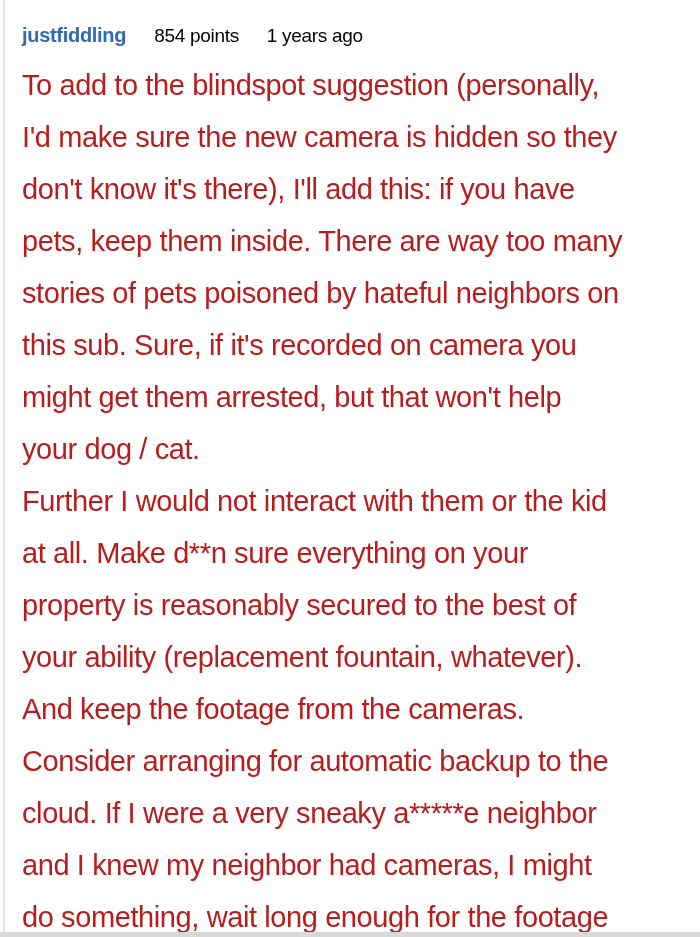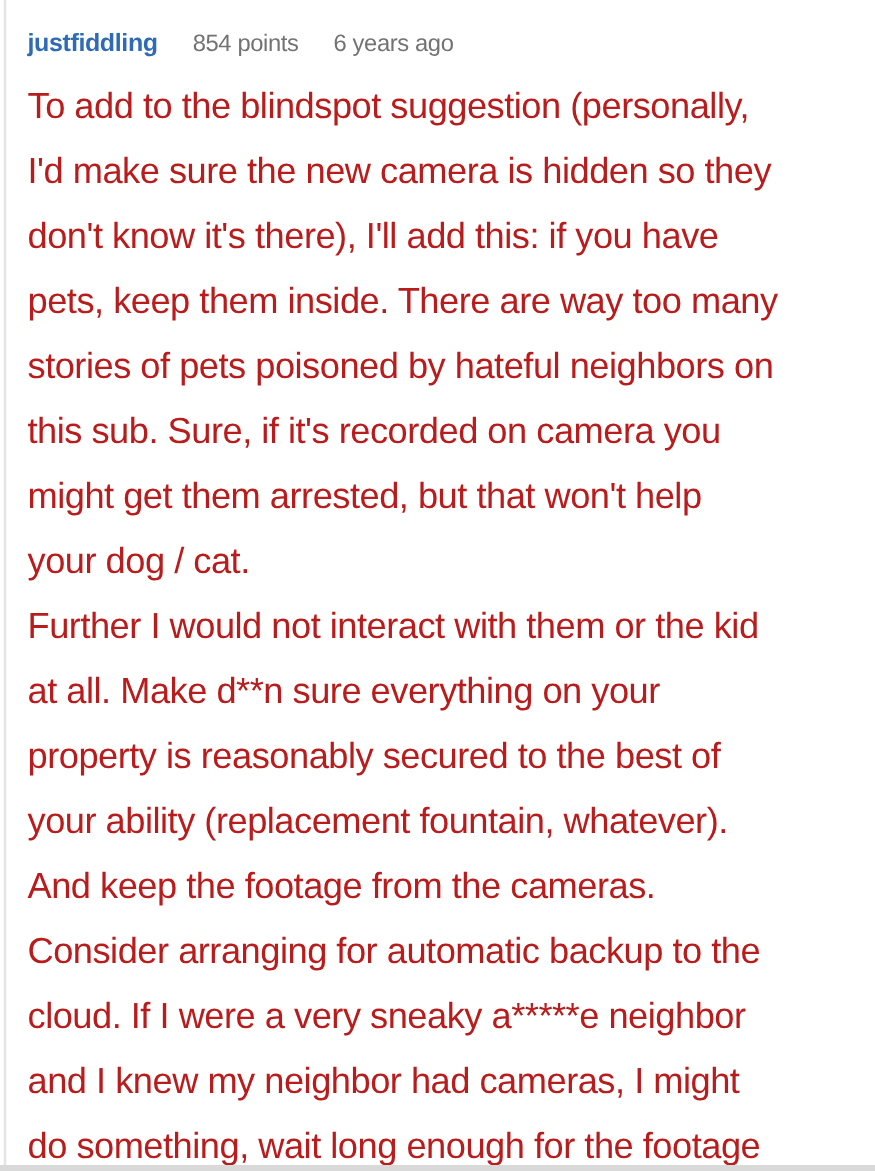--- a/index.html
+++ b/index.html
@@ -43,21 +43,21 @@
   }
   .username {
     color: #2f6bb4;
     font-weight: bold;
     font-size: 20px;
     letter-spacing: -0.3px;
     text-decoration: none;
     cursor: pointer;
   }
   .meta {
-    color: #737373;
+    color: #000000;
     font-size: 19px;
     letter-spacing: -0.3px;
   }
   .comment-body {
     margin-top: 12px;
     font-size: 29px;
     line-height: 52px;
     color: #b91c1c;
     letter-spacing: -0.4px;
   }
@@ -70,21 +70,21 @@
 </style>
 </head>
 <body>
 
 <div class="thread-line"></div>
 
 <div class="content">
   <div class="comment-header">
     <a class="username">justfiddling</a>
     <span class="meta">854 points</span>
-    <span class="meta">6 years ago</span>
+    <span class="meta">1 years ago</span>
   </div>
 
   <div class="comment-body">
     <p>To add to the blindspot suggestion (personally,
 I'd make sure the new camera is hidden so they
 don't know it's there), I'll add this: if you have
 pets, keep them inside. There are way too many
 stories of pets poisoned by hateful neighbors on
 this sub. Sure, if it's recorded on camera you
 might get them arrested, but that won't help

